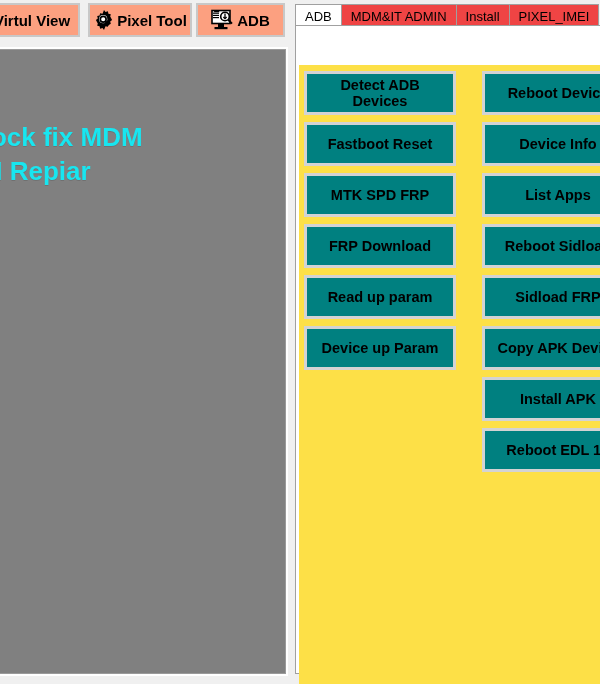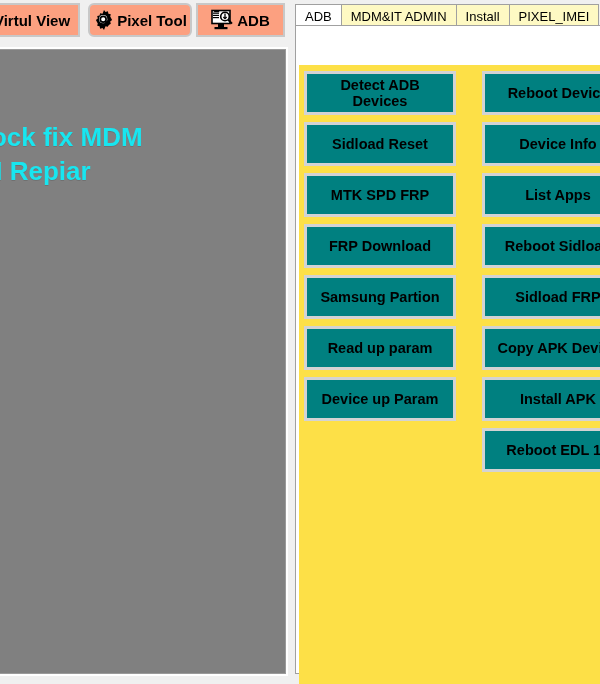--- a/index.html
+++ b/index.html
@@ -20,21 +20,21 @@
     border:2px solid #c8c8c8;
     box-sizing:border-box;
     display:flex;align-items:center;justify-content:center;
     gap:2px;
     color:#000;font-weight:bold;font-size:15px;
     font-family:"Liberation Sans",sans-serif;
     white-space:nowrap;
     cursor:pointer;
   }
   #btn-virtual{left:-16px;width:96px;}
-  #btn-pixel{left:88px;width:104px;border-radius:6px;}
+  #btn-pixel{left:88px;width:104px;}
   #btn-adb{left:196px;width:89px;}
   .tool-icon{display:inline-flex;align-items:center;flex:0 0 auto;}
 
   
   #left-panel{
     position:absolute;left:-4px;top:49px;width:290px;height:625px;
     background:#808080;
     border:1px solid #9a9a9a;
     box-sizing:border-box;
     box-shadow:0 0 0 2px #ffffff;
@@ -50,21 +50,21 @@
 
   
   #tabs{
     position:absolute;left:295px;top:4px;width:310px;height:22px;
     display:flex;align-items:stretch;
     font-size:13px;
   }
   .tab{
     border:1px solid #a0a0a0;
     border-bottom:none;
-    background:#fef9c3;
+    background:#ef4444;
     color:#000;
     padding:2px 9px 0 9px;
     display:flex;align-items:center;
     box-sizing:border-box;
     margin-right:-1px;
     cursor:pointer;
     font-family:"Liberation Sans",sans-serif;
   }
   .tab.active{background:#ffffff;}
 
@@ -169,24 +169,23 @@
     <span>PIXEL_IMEI</span>
   </div>
 </div>
 
 <div id="tab-content">
   <div id="adb-pane">
 
     <div class="col" id="col-left">
       <div class="act-btn">Detect ADB
 Devices</div>
-      <div class="act-btn">Sidload Reset</div>
+      <div class="act-btn">Fastboot Reset</div>
       <div class="act-btn">MTK SPD FRP</div>
       <div class="act-btn">FRP Download</div>
-      <div class="act-btn">Samsung Partion</div>
       <div class="act-btn">Read up param</div>
       <div class="act-btn">Device up Param</div>
     </div>
 
     <div class="col" id="col-right">
       <div class="act-btn">Reboot Device</div>
       <div class="act-btn">Device Info</div>
       <div class="act-btn">List Apps</div>
       <div class="act-btn">Reboot Sidload</div>
       <div class="act-btn">Sidload FRP</div>

